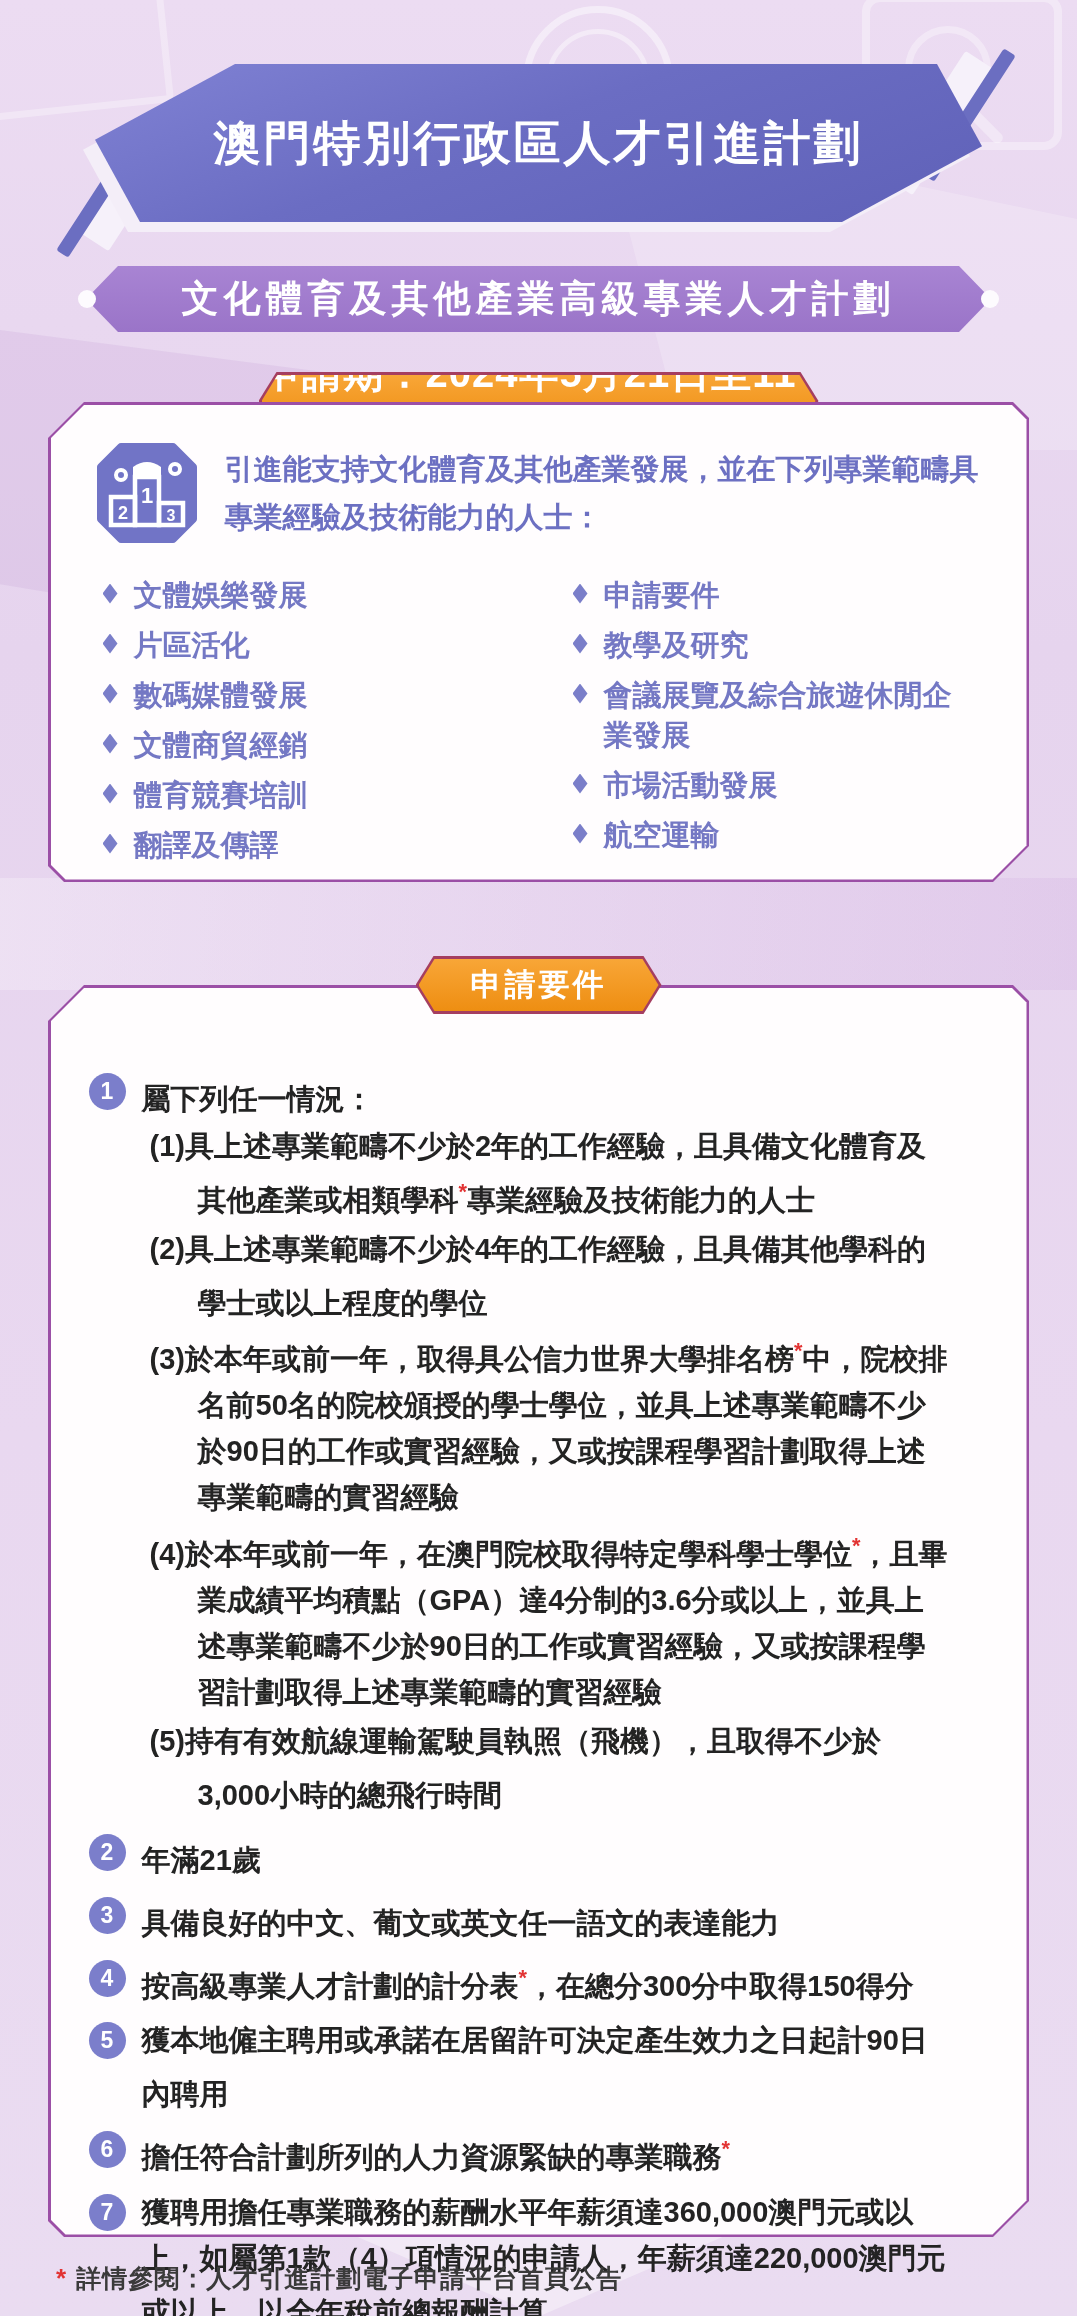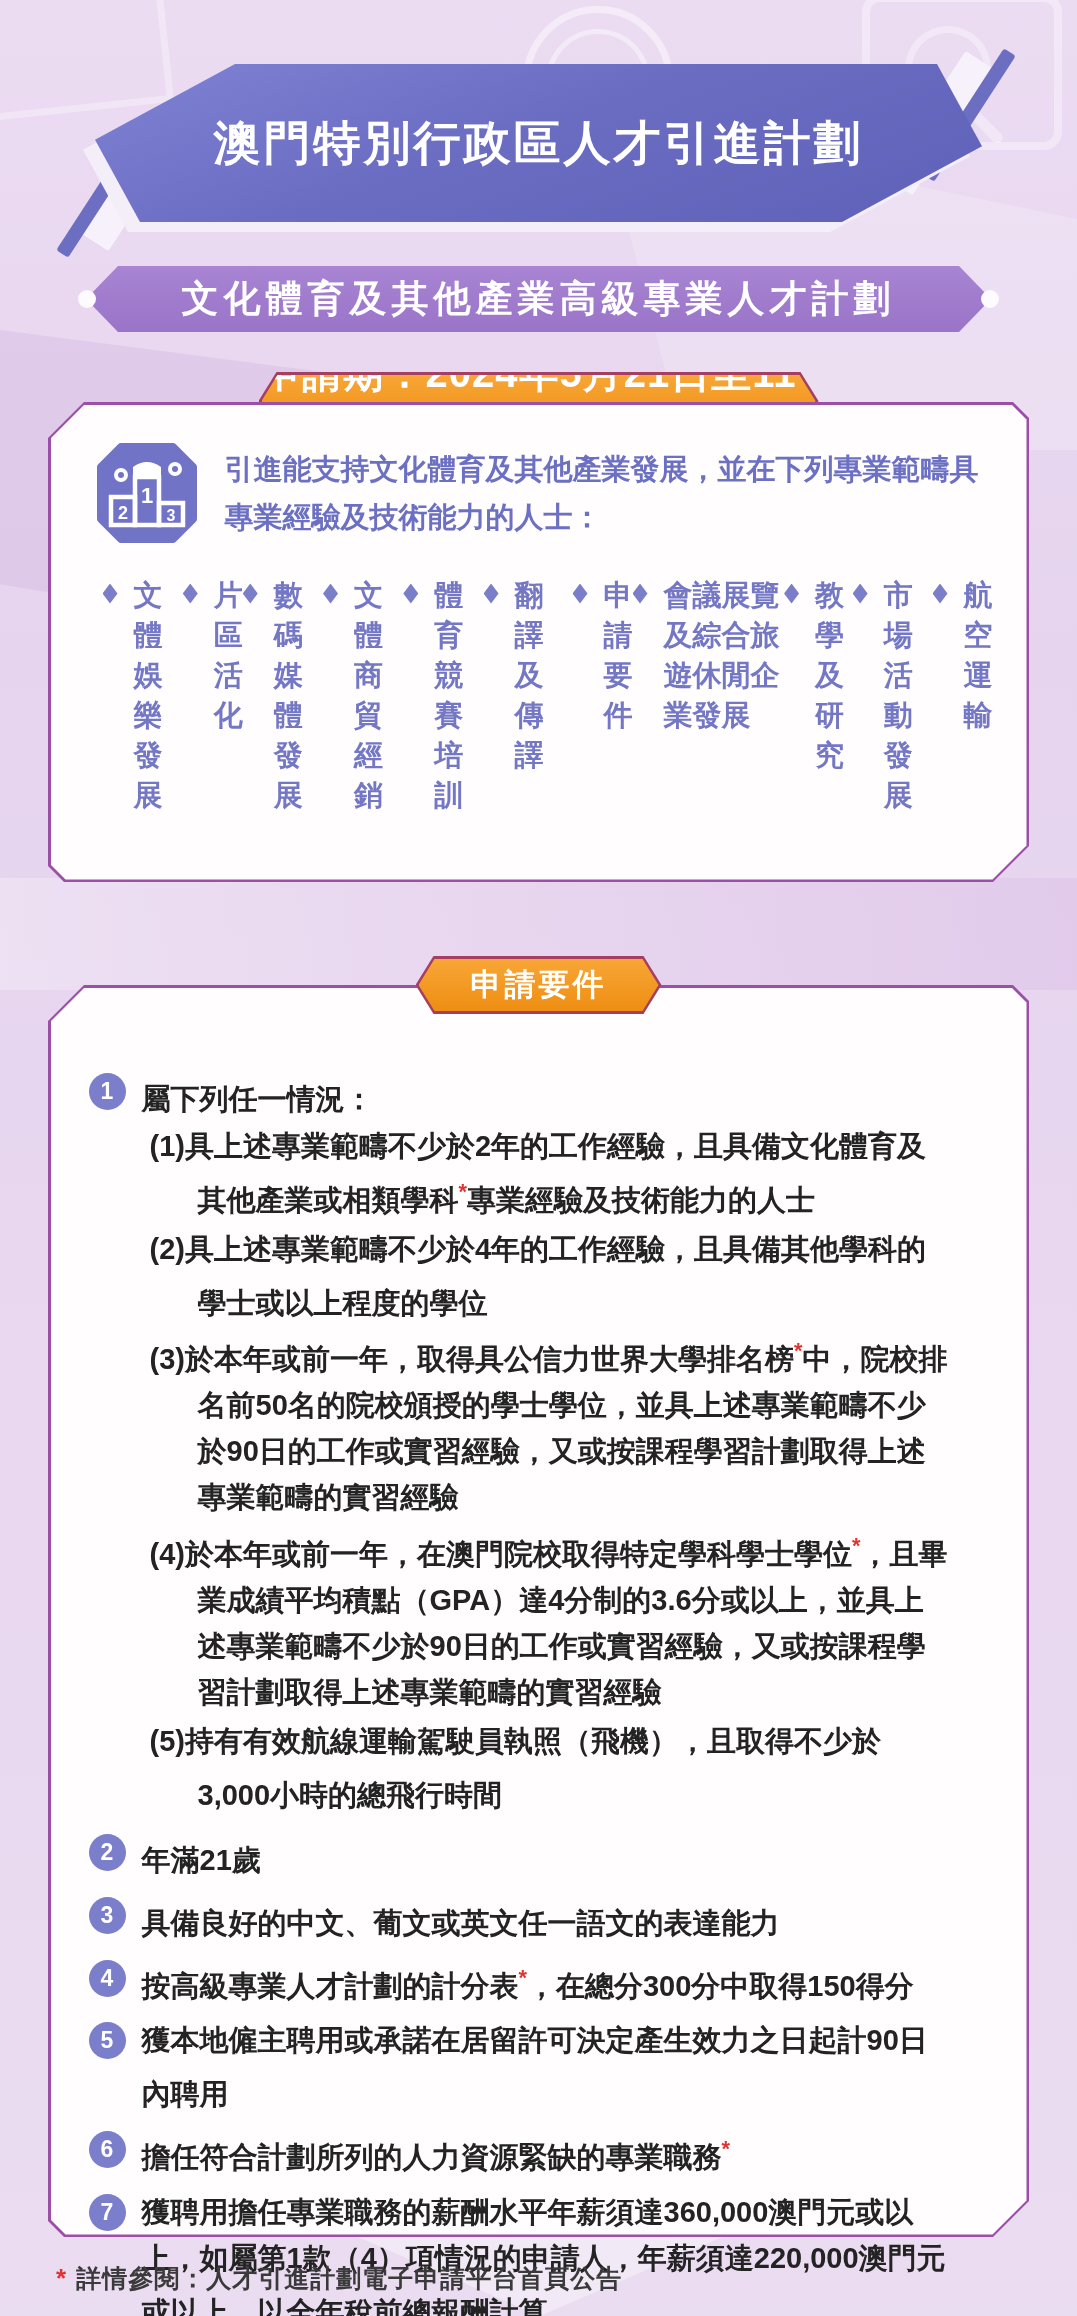--- a/index.html
+++ b/index.html
@@ -87,21 +87,21 @@
                       calc(100% - 34px) 100%, 15px 100%, 0 calc(100% - 15px), 0 34px); }
   .box1 { top:402px; height:480px; }
   .box2 { top:985px; height:1252px; }
   .box-content { position:absolute; inset:2.5px; }
 
   
   .intro-row { display:flex; align-items:center; gap:26px; margin:36px 36px 0 44px; }
   .intro-icon { flex:none; width:104px; height:104px; }
   .intro-text { color:#6c70c2; font-size:29px; font-weight:700; line-height:48px; white-space:nowrap; }
   .cat-columns { display:flex; margin:30px 0 0 52px; column-gap:20px; }
-  .cat-col { display:flex; row-gap:10px; }
+  .cat-col { display:flex; flex-direction:column; row-gap:10px; }
   .cat-col.left  { width:450px; }
   .cat-col.right { width:420px; }
   .cat-item { display:flex; align-items:flex-start; gap:16px; min-height:40px; }
   .diamond { flex:none; width:15px; height:20px; margin-top:9px; background:#7a7ec9;
              clip-path:polygon(50% 0,100% 50%,50% 100%,0 50%); }
   .cat-item span { color:#7478c4; font-size:29px; font-weight:600; line-height:40px; }
   .cat-col.right .cat-item span { max-width:358px; }
 
   
   .req-list { padding:80px 75px 0 38px; }
@@ -211,25 +211,25 @@
             <span>翻譯及傳譯</span>
             </div>
         </div>
         <div class="cat-col right">
           <div class="cat-item">
             <div class="diamond"></div>
             <span>申請要件</span>
             </div>
           <div class="cat-item">
             <div class="diamond"></div>
+            <span>教學及研究</span>
+            </div>
+          <div class="cat-item">
+            <div class="diamond"></div>
             <span>會議展覽及綜合旅遊休閒企業發展</span>
-            </div>
-          <div class="cat-item">
-            <div class="diamond"></div>
-            <span>教學及研究</span>
             </div>
           <div class="cat-item">
             <div class="diamond"></div>
             <span>市場活動發展</span>
             </div>
           <div class="cat-item">
             <div class="diamond"></div>
             <span>航空運輸</span>
             </div>
         </div>

